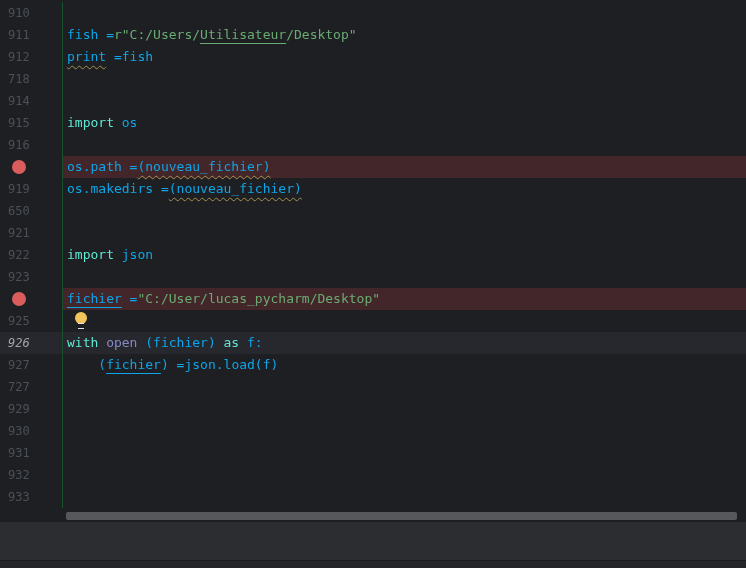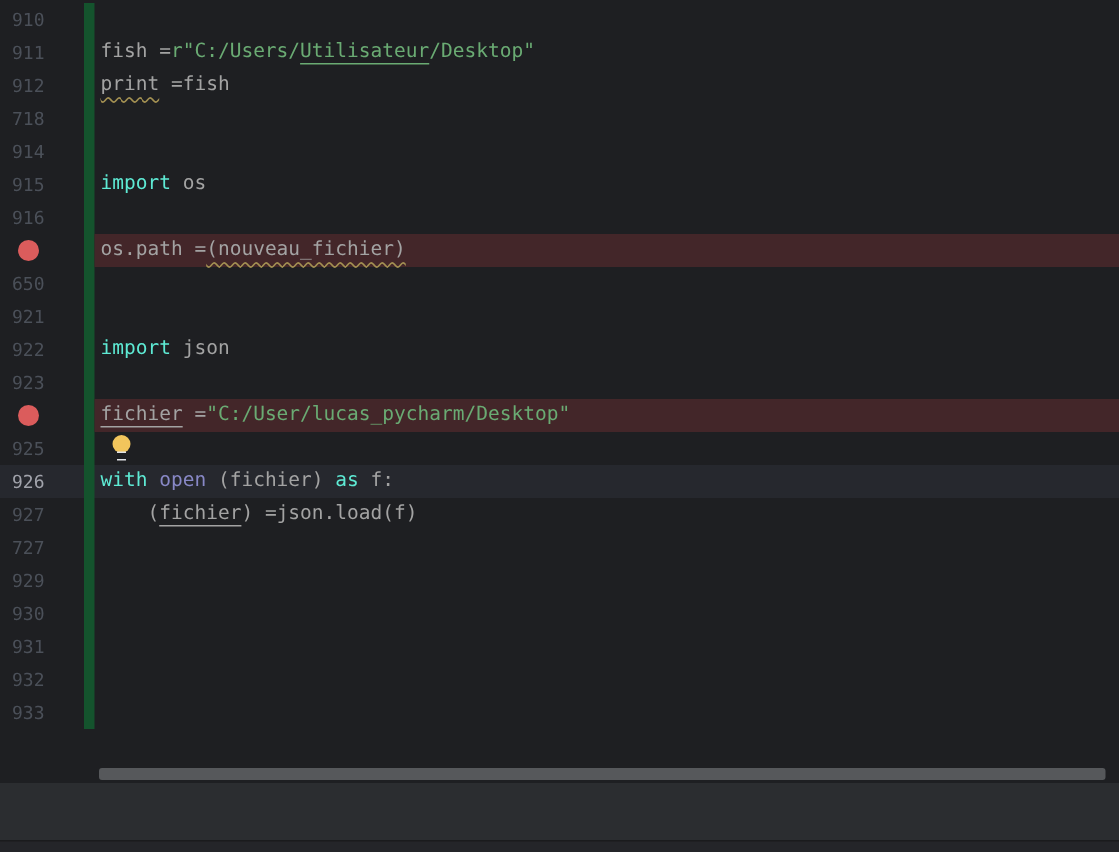--- a/index.html
+++ b/index.html
@@ -27,51 +27,51 @@
     display: flex;
     height: 22px;
     line-height: 22px;
     font-size: 13px;
     white-space: pre;
   }
 
   .gutter-cell {
     flex: 0 0 63px;
     width: 63px;
-    border-right: 7px solid #14532d;
+    border-right: 1px solid #14532d;
     color: #4B5059;
     font-size: 12px;
     padding-left: 8px;
     position: relative;
     user-select: none;
   }
 
   .code-cell {
     flex: 1 1 auto;
     padding-left: 4px;
     color: #BCBEC4;
     position: relative;
   }
 
   .code-row.current { background: #26282E; }
-  .code-row.current .gutter-cell { color: #A1A3AB; }
+  .code-row.current .gutter-cell { color: #A1A3AB; font-style: italic; }
   .code-row.breakpoint .code-cell { background: #432629; }
 
   .bp-dot {
     display: inline-block;
     width: 14px;
     height: 14px;
     border-radius: 50%;
     background: #DB5C5C;
     position: absolute;
     left: 12px;
     top: 4px;
   }
 
-  .tok-plain   { color: #a3a3a3; }
+  .tok-plain   { color: #0ea5e9; }
   .tok-keyword { color: #5eead4; }
   .tok-string  { color: #6AAB73; }
   .tok-builtin { color: #8888C6; }
 
   .sq-typo {
     text-decoration-line: underline;
     text-decoration-style: wavy;
     text-decoration-color: #4E9157;
     text-decoration-thickness: 1px;
     text-underline-offset: 4px;
@@ -148,20 +148,21 @@
 <div class="ide">
   <div class="editor-section" id="editor">
       <div class="code-row"><div class="gutter-cell"><span>910</span></div><div class="code-cell"></div></div>
       <div class="code-row"><div class="gutter-cell"><span>911</span></div><div class="code-cell"><span class="tok-plain">fish =</span><span class="tok-string">r"C:/Users/</span><span class="tok-string sq-typo">Utilisateur</span><span class="tok-string">/Desktop"</span></div></div>
       <div class="code-row"><div class="gutter-cell"><span>912</span></div><div class="code-cell"><span class="tok-plain sq-warn">print</span><span class="tok-plain"> =fish</span></div></div>
       <div class="code-row"><div class="gutter-cell"><span>718</span></div><div class="code-cell"></div></div>
       <div class="code-row"><div class="gutter-cell"><span>914</span></div><div class="code-cell"></div></div>
       <div class="code-row"><div class="gutter-cell"><span>915</span></div><div class="code-cell"><span class="tok-keyword">import</span><span class="tok-plain"> os</span></div></div>
       <div class="code-row"><div class="gutter-cell"><span>916</span></div><div class="code-cell"></div></div>
       <div class="code-row breakpoint"><div class="gutter-cell"><span class="bp-dot"></span></div><div class="code-cell"><span class="tok-plain">os.path =</span><span class="tok-plain sq-warn">(nouveau_fichier)</span></div></div>
+      <div class="code-row"><div class="gutter-cell"><span>919</span></div><div class="code-cell"><span class="tok-plain">os.makedirs =</span><span class="tok-plain sq-warn">(nouveau_fichier)</span></div></div>
       <div class="code-row"><div class="gutter-cell"><span>650</span></div><div class="code-cell"></div></div>
       <div class="code-row"><div class="gutter-cell"><span>921</span></div><div class="code-cell"></div></div>
       <div class="code-row"><div class="gutter-cell"><span>922</span></div><div class="code-cell"><span class="tok-keyword">import</span><span class="tok-plain"> json</span></div></div>
       <div class="code-row"><div class="gutter-cell"><span>923</span></div><div class="code-cell"></div></div>
       <div class="code-row breakpoint"><div class="gutter-cell"><span class="bp-dot"></span></div><div class="code-cell"><span class="tok-plain sq-typo">fichier</span><span class="tok-plain"> =</span><span class="tok-string">"C:/User/lucas_pycharm/Desktop"</span></div></div>
       <div class="code-row"><div class="gutter-cell"><span>925</span></div><div class="code-cell"><span class="bulb"></span></div></div>
       <div class="code-row current"><div class="gutter-cell"><span>926</span></div><div class="code-cell"><span class="tok-keyword">with</span><span class="tok-plain"> </span><span class="tok-builtin">open</span><span class="tok-plain"> (fichier) </span><span class="tok-keyword">as</span><span class="tok-plain"> f:</span></div></div>
       <div class="code-row"><div class="gutter-cell"><span>927</span></div><div class="code-cell"><span class="tok-plain">    (</span><span class="tok-plain sq-typo">fichier</span><span class="tok-plain">) =json.load(f)</span></div></div>
       <div class="code-row"><div class="gutter-cell"><span>727</span></div><div class="code-cell"></div></div>
       <div class="code-row"><div class="gutter-cell"><span>929</span></div><div class="code-cell"></div></div>

